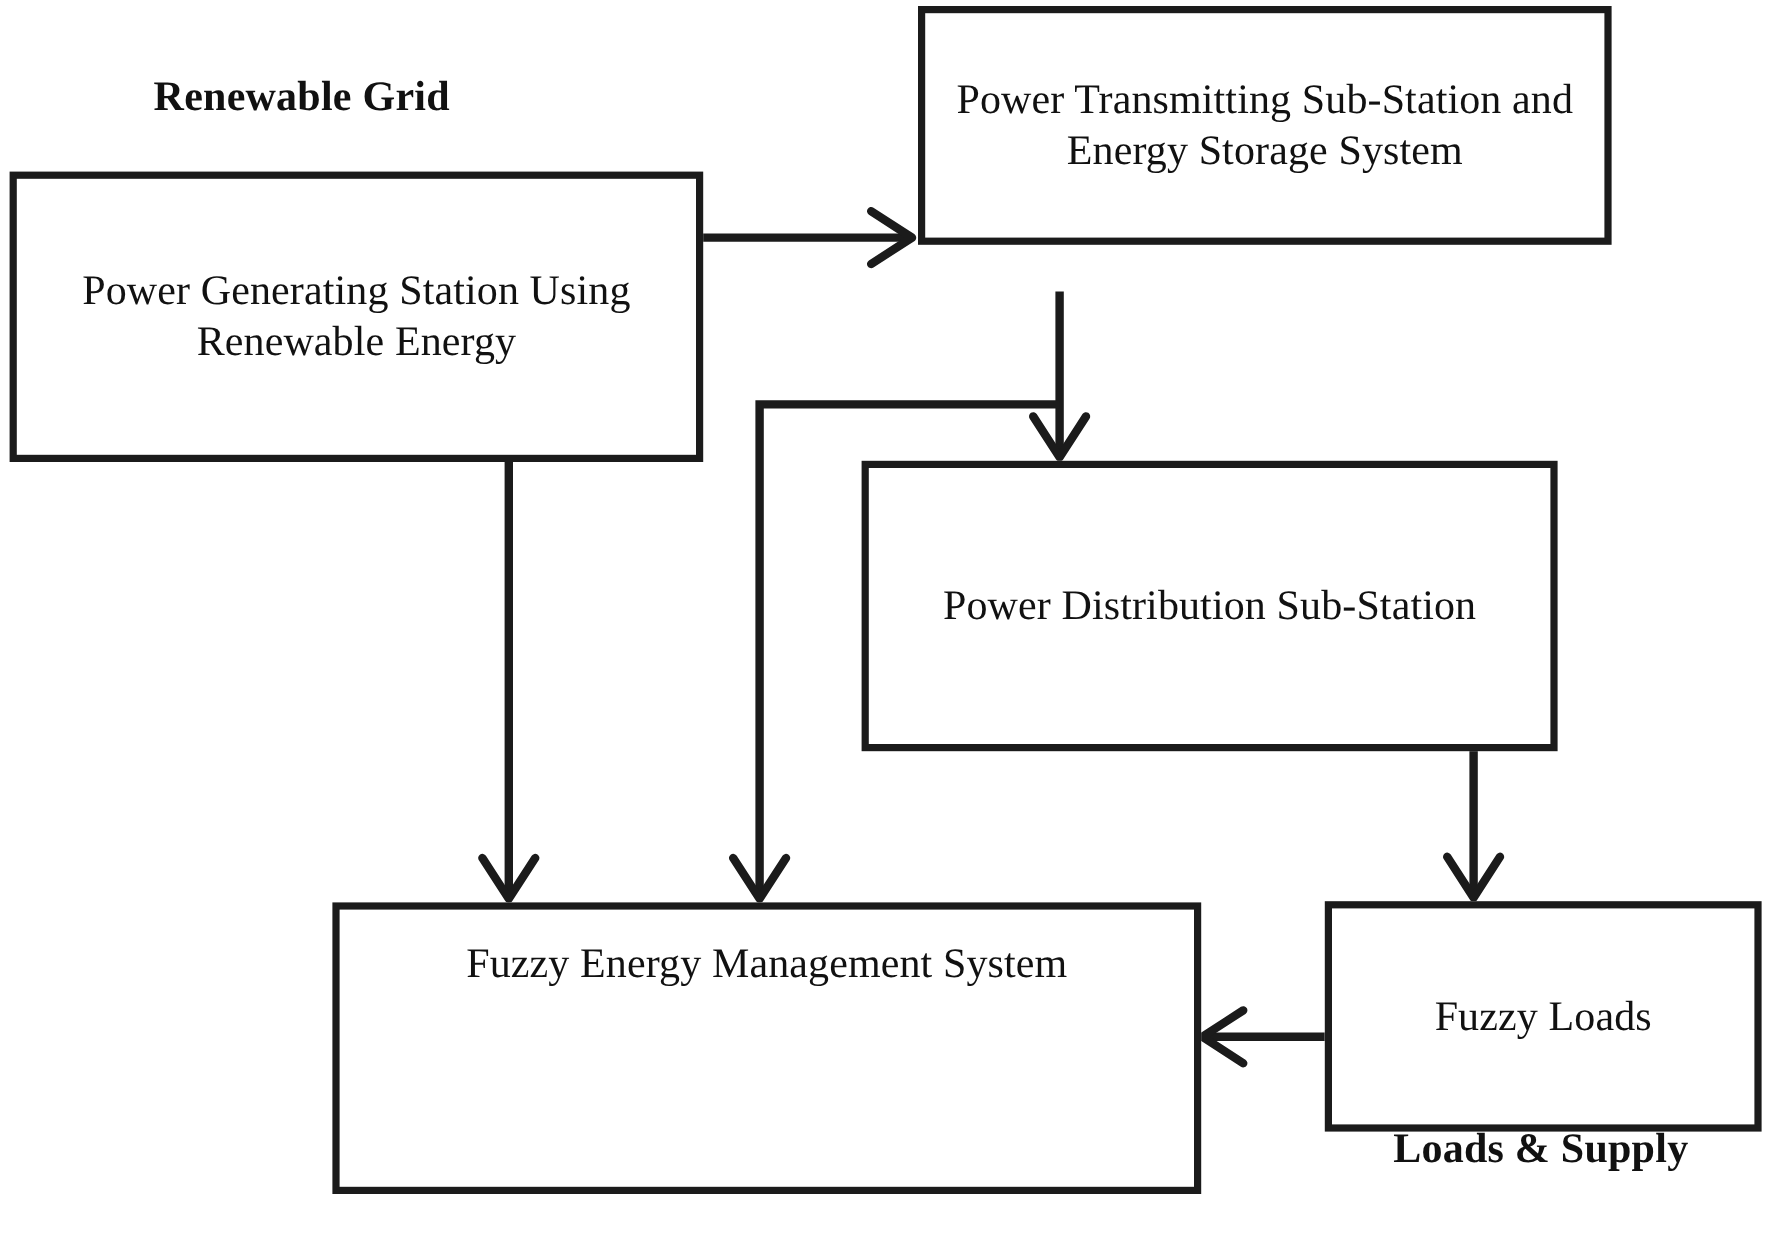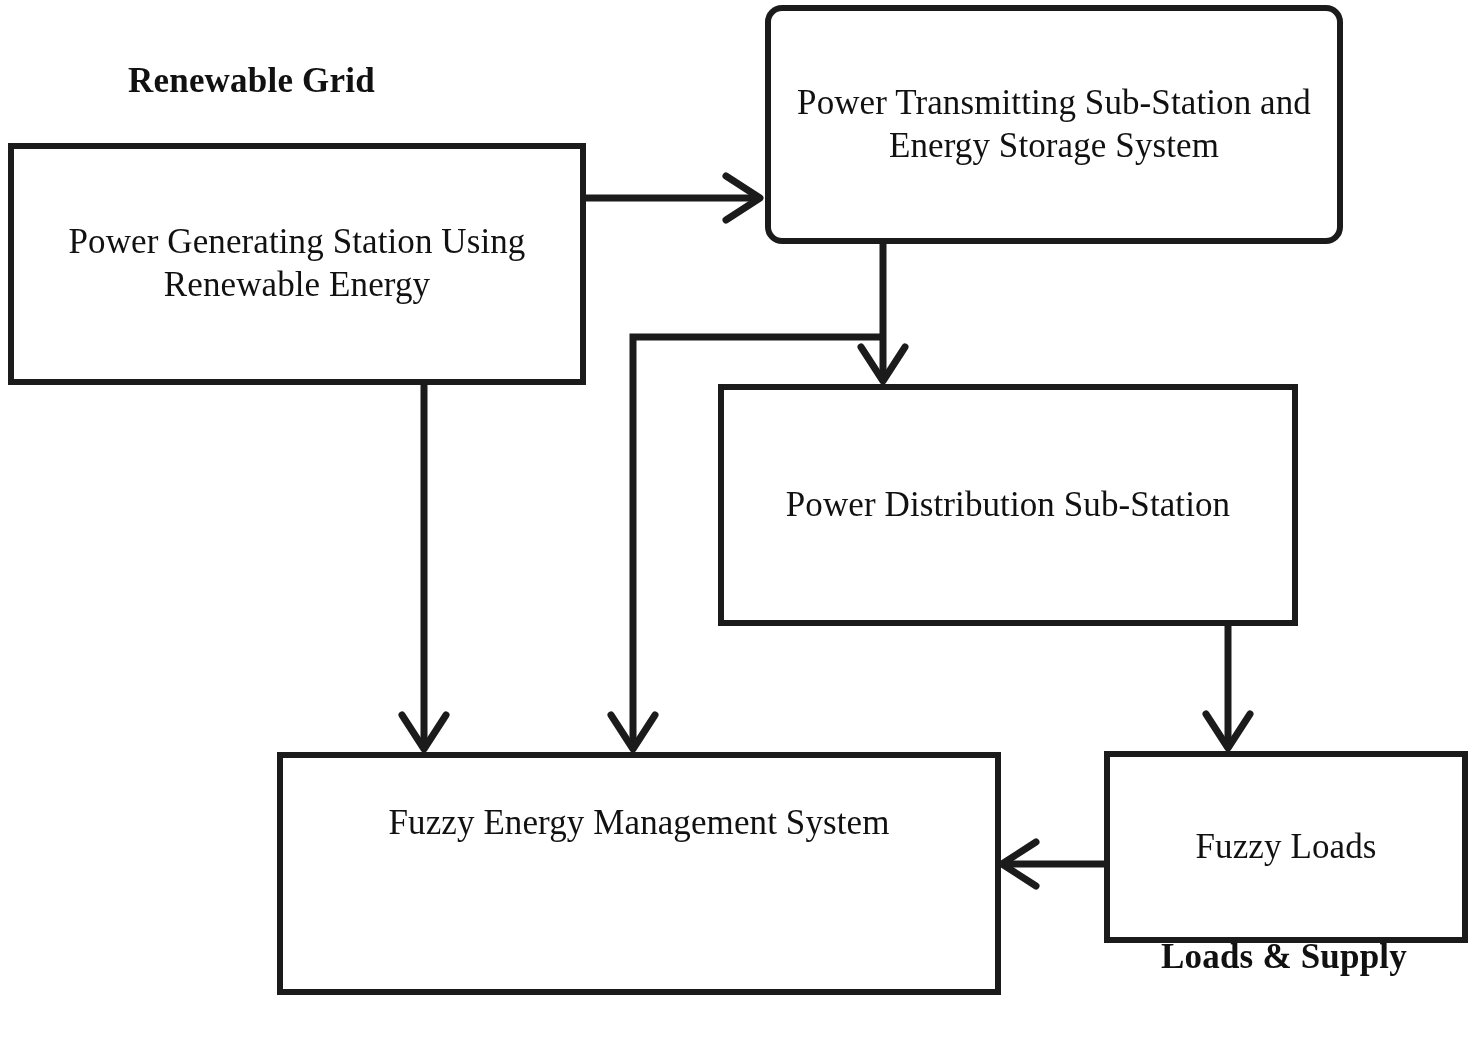--- a/index.html
+++ b/index.html
@@ -103,29 +103,29 @@
     <g>
       <polyline points="1104,864 1002,864"></polyline>
       <polyline class="head" points="1036,842 1002,864 1036,886"></polyline>
     </g>
   </svg>
 
   <div class="node" style="left:8px; top:143px; width:578px; height:242px;justify-content:center;">
     <div class="label">Power Generating Station Using Renewable Energy</div>
   </div>
 
-  <div class="node" style="left:765px; top:5px; width:578px; height:239px;border-radius:17px;">
+  <div class="node" style="left:765px; top:5px; width:578px; height:199px;">
     <div class="label">Power Transmitting Sub-Station and Energy Storage System</div>
   </div>
 
   <div class="node" style="left:718px; top:384px; width:580px; height:242px;text-align:right;">
     <div class="label">Power Distribution Sub-Station</div>
   </div>
 
-  <div class="node" style="left:277px; top:752px; width:724px; height:243px; align-items:flex-start; padding-top:44px;">
+  <div class="node" style="left:277px; top:752px; width:724px; height:243px; align-items:flex-start; padding-top:24px;">
     <div class="label">Fuzzy Energy Management System</div>
   </div>
 
   <div class="node" style="left:1104px; top:751px; width:364px; height:192px;">
     <div class="label">Fuzzy Loads</div>
   </div>
 
   <div class="group-title" style="left:1133px; top:937px;margin-left:28px;">Loads &amp; Supply</div>
 
 </div>

